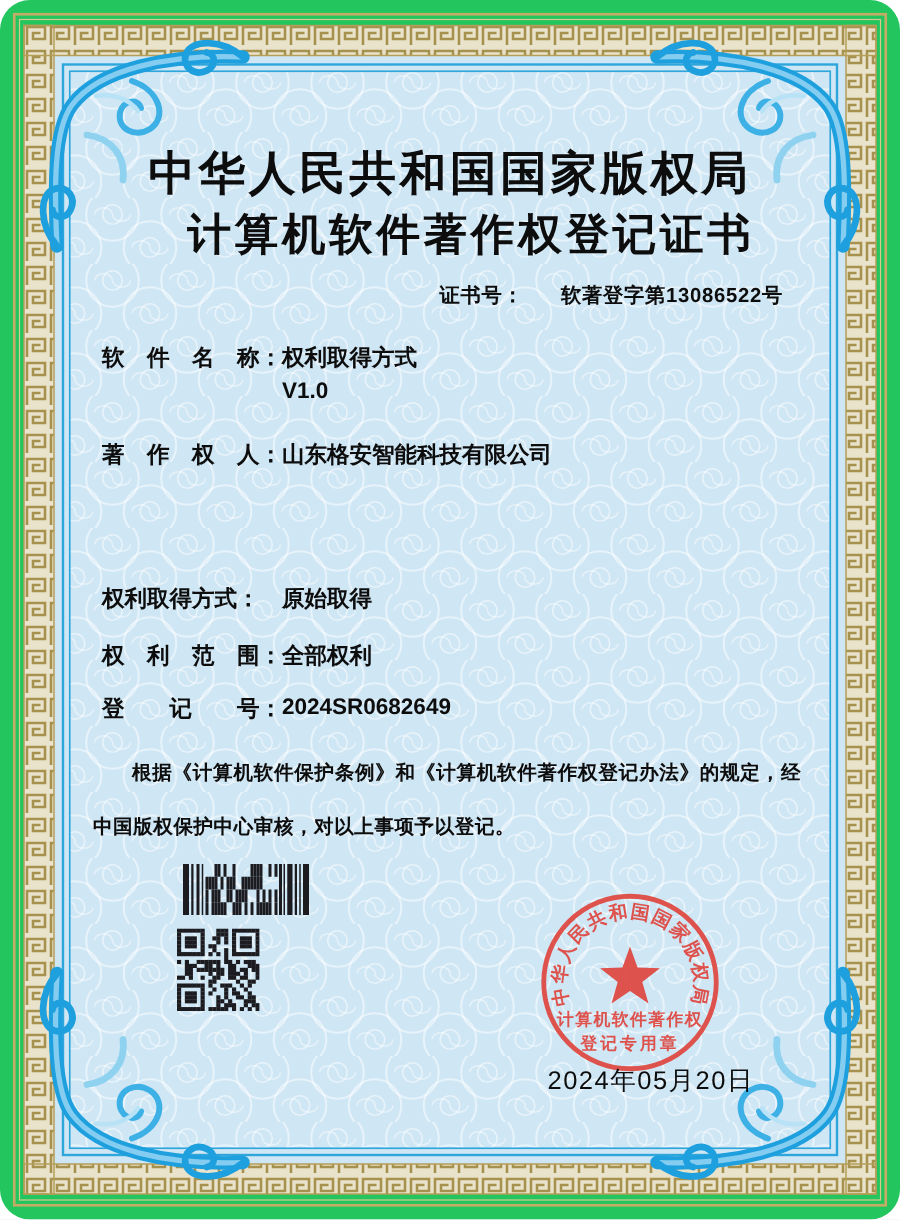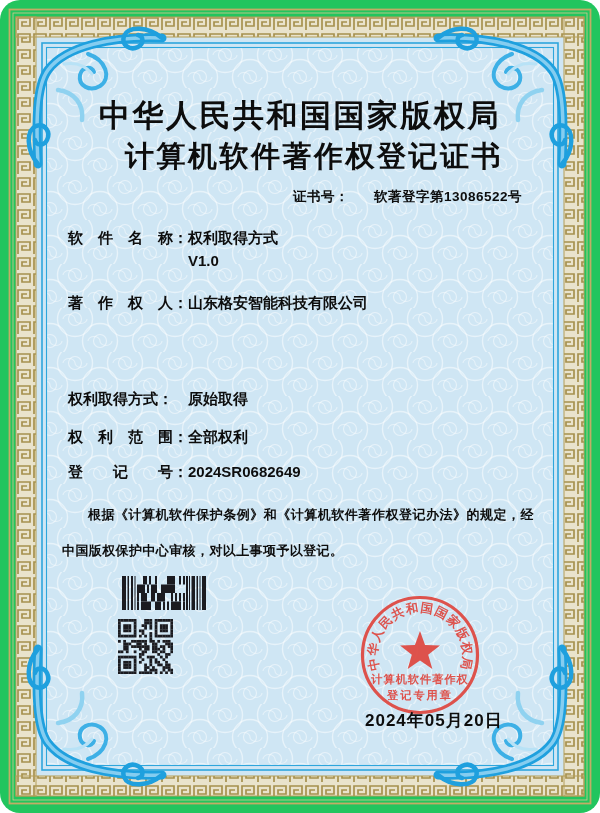--- a/index.html
+++ b/index.html
@@ -18,21 +18,21 @@
     display:flex;gap:25px;letter-spacing:.5px;}
   .row{position:absolute;left:68px;display:flex;font-size:15px;font-weight:bold;}
   .row .lbl{flex:0 0 120px;}
   .row .val{white-space:nowrap;}
   .version{position:absolute;left:188px;top:252px;font-size:15px;font-weight:bold;}
   .para{position:absolute;left:62px;top:497px;width:472px;font-size:13px;font-weight:bold;
     line-height:36px;text-align:justify;text-indent:2em;letter-spacing:.4px;}
   .barcode{position:absolute;left:122px;top:576px;}
   .qrcode{position:absolute;left:118px;top:619px;}
   .seal{position:absolute;left:346px;top:586px;}
-  .date{position:absolute;left:365px;top:709px;font-size:17px;font-weight:bold;letter-spacing:1px;}
+  .date{position:absolute;left:365px;top:709px;font-size:17px;font-weight:normal;letter-spacing:1px;}
 </style>
 </head>
 <body>
 
 <div class="page">
 
   <svg class="frame-svg" width="600" height="813" viewBox="0 0 600 813">
     <defs>
       <pattern id="gk" width="16" height="16" patternUnits="userSpaceOnUse">
         <rect width="16" height="16" fill="#e9e3cc"></rect>

